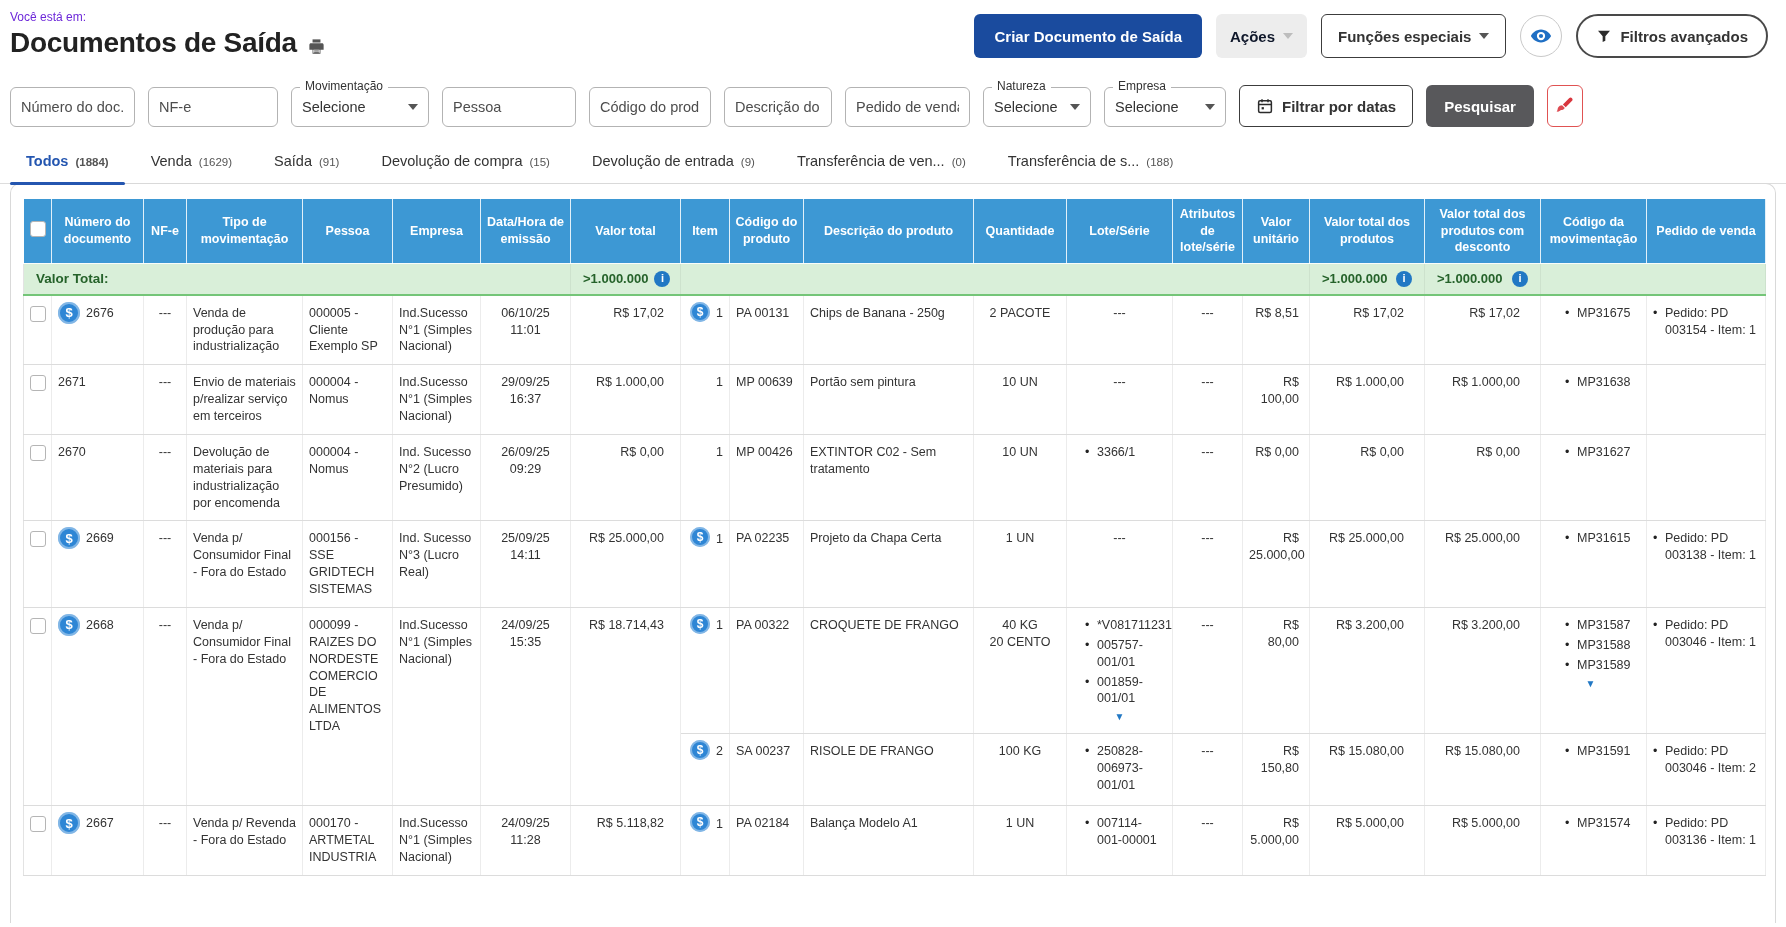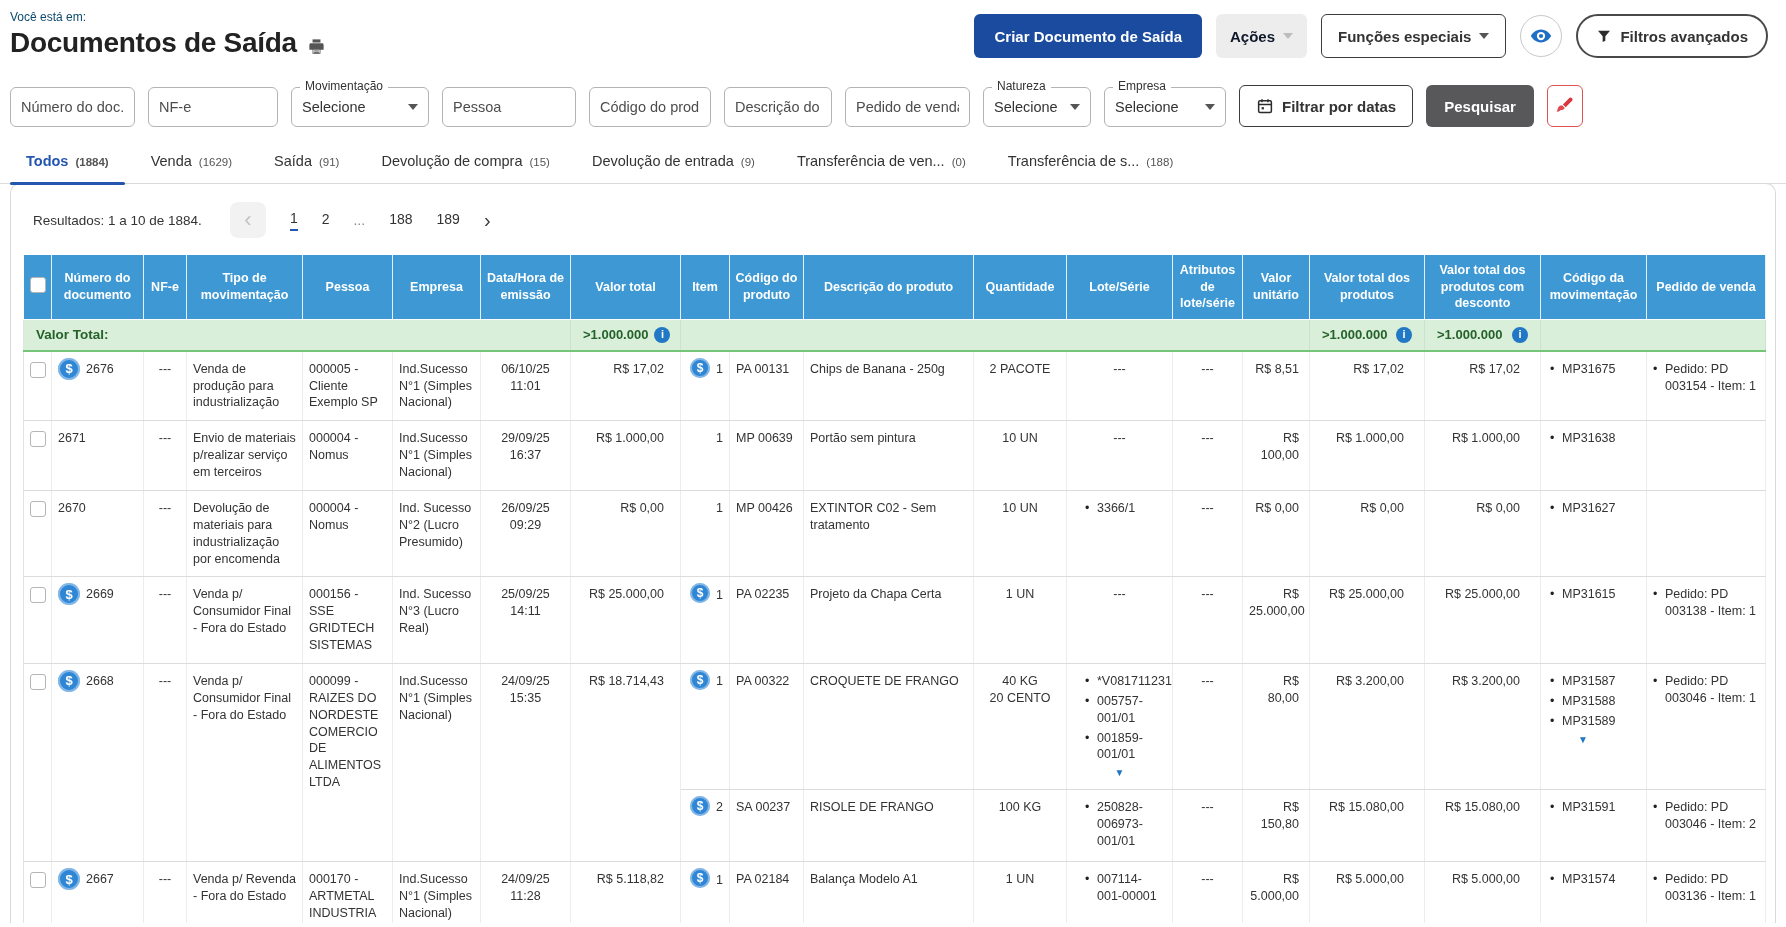--- a/index.html
+++ b/index.html
@@ -2,21 +2,21 @@
 <html style="--header_blue: #3d98d4; --primary_blue: #1a4b9e; --accent_blue: #2456b0; --green_bg: #d9efd9; --green_border: #74c578; --green_text: #25622a; --coin_blue: #2e86d5; --info_blue: #2178c4; --danger_red: #e05252; --search_gray: #58585b;"><head>
 <meta charset="utf-8">
 <style>
   * { box-sizing: border-box; margin: 0; padding: 0; }
   html,body { width: 1786px; height: 927px; overflow: hidden; background: #fff;
     font-family: "Liberation Sans", sans-serif; color: #333; }
 
   
   .topbar { display: flex; justify-content: space-between; align-items: flex-start;
     padding: 10px 18px 0 10px; }
-  .crumb { font-size: 12px; color: #0c4a6e; }
+  .crumb { font-size: 12px; color: #6d28d9; }
   .title-row { display: flex; align-items: center; gap: 10px; margin-top: 3px; }
   h1 { font-size: 28px; font-weight: bold; color: #222; letter-spacing: -0.3px; }
   .print-btn { cursor: pointer; display: inline-flex; margin-top: 6px; }
 
   .top-actions { display: flex; align-items: center; gap: 14px; padding-top: 4px; }
   .btn { display: inline-flex; align-items: center; justify-content: center; gap: 8px;
     height: 44px; border-radius: 6px; font-size: 15px; font-weight: bold;
     font-family: inherit; cursor: pointer; background: #fff; border: none; color: #333; }
   .btn.primary { background: var(--primary_blue, #1a4b9e); color: #ffffff; padding: 16px 20px; }
   .btn.disabled { background: #ededed; color: #0f172a; padding: 0 14px; cursor: default; }
@@ -95,21 +95,21 @@
   .cb { display: inline-block; width: 16px; height: 16px; border: 1px solid #b5b5b5;
     border-radius: 3px; background: #fff; cursor: pointer; }
   .td-cb { text-align: center; padding-top: 10px; }
   .td-nfe, .td-atrib { text-align: center; }
   .td-emissao { text-align: center; }
   .td-valor { text-align: right; padding-right: 16px; }
   .td-item { padding-left: 4px; }
   .td-quant { text-align: center; }
   .td-vu { text-align: right; padding-right: 10px; }
   .td-vtp, .td-vtpd { text-align: right; padding-right: 20px; }
-  .td-cm { padding-left: 9px; }
+  .td-cm { padding-left: 24px; }
   .bullets { list-style: none; }
   .bullets li { position: relative; padding-left: 12px; margin-bottom: 3px; }
   .bullets li::before { content: "\2022"; position: absolute; left: 0; top: 0; color: #222; }
   .td-lote .bullets { padding-left: 12px; }
   .expand { color: var(--info_blue, #2178c4); font-size: 10px; text-align: center;
     cursor: pointer; margin-top: 2px; }
   .td-cm .expand { padding-right: 24px; }
   .dashes { text-align: center; }
 </style>
 </head>
@@ -224,32 +224,20 @@
         <span class="tlabel">Transferência de ven...</span>
         <span class="count">(0)</span>
       </div>
       <div class="tab">
         <span class="tlabel">Transferência de s...</span>
         <span class="count">(188)</span>
       </div>
     </div>
 
   <div class="panel">
-    <div class="results-row">
-      <span class="results-text">Resultados: 1 a 10 de 1884.</span>
-      <div class="pagination" id="pagination">
-          <span class="page-prev">‹</span>
-          <span class="page-num active">1</span>
-          <span class="page-num">2</span>
-          <span class="page-ellipsis">...</span>
-          <span class="page-num">188</span>
-          <span class="page-num">189</span>
-          <span class="page-next">›</span>
-        </div>
-    </div>
 
     <table>
       <colgroup id="cols">
           <col style="width: 28px;">
           <col style="width: 92px;">
           <col style="width: 43px;">
           <col style="width: 116px;">
           <col style="width: 90px;">
           <col style="width: 88px;">
           <col style="width: 90px;">

